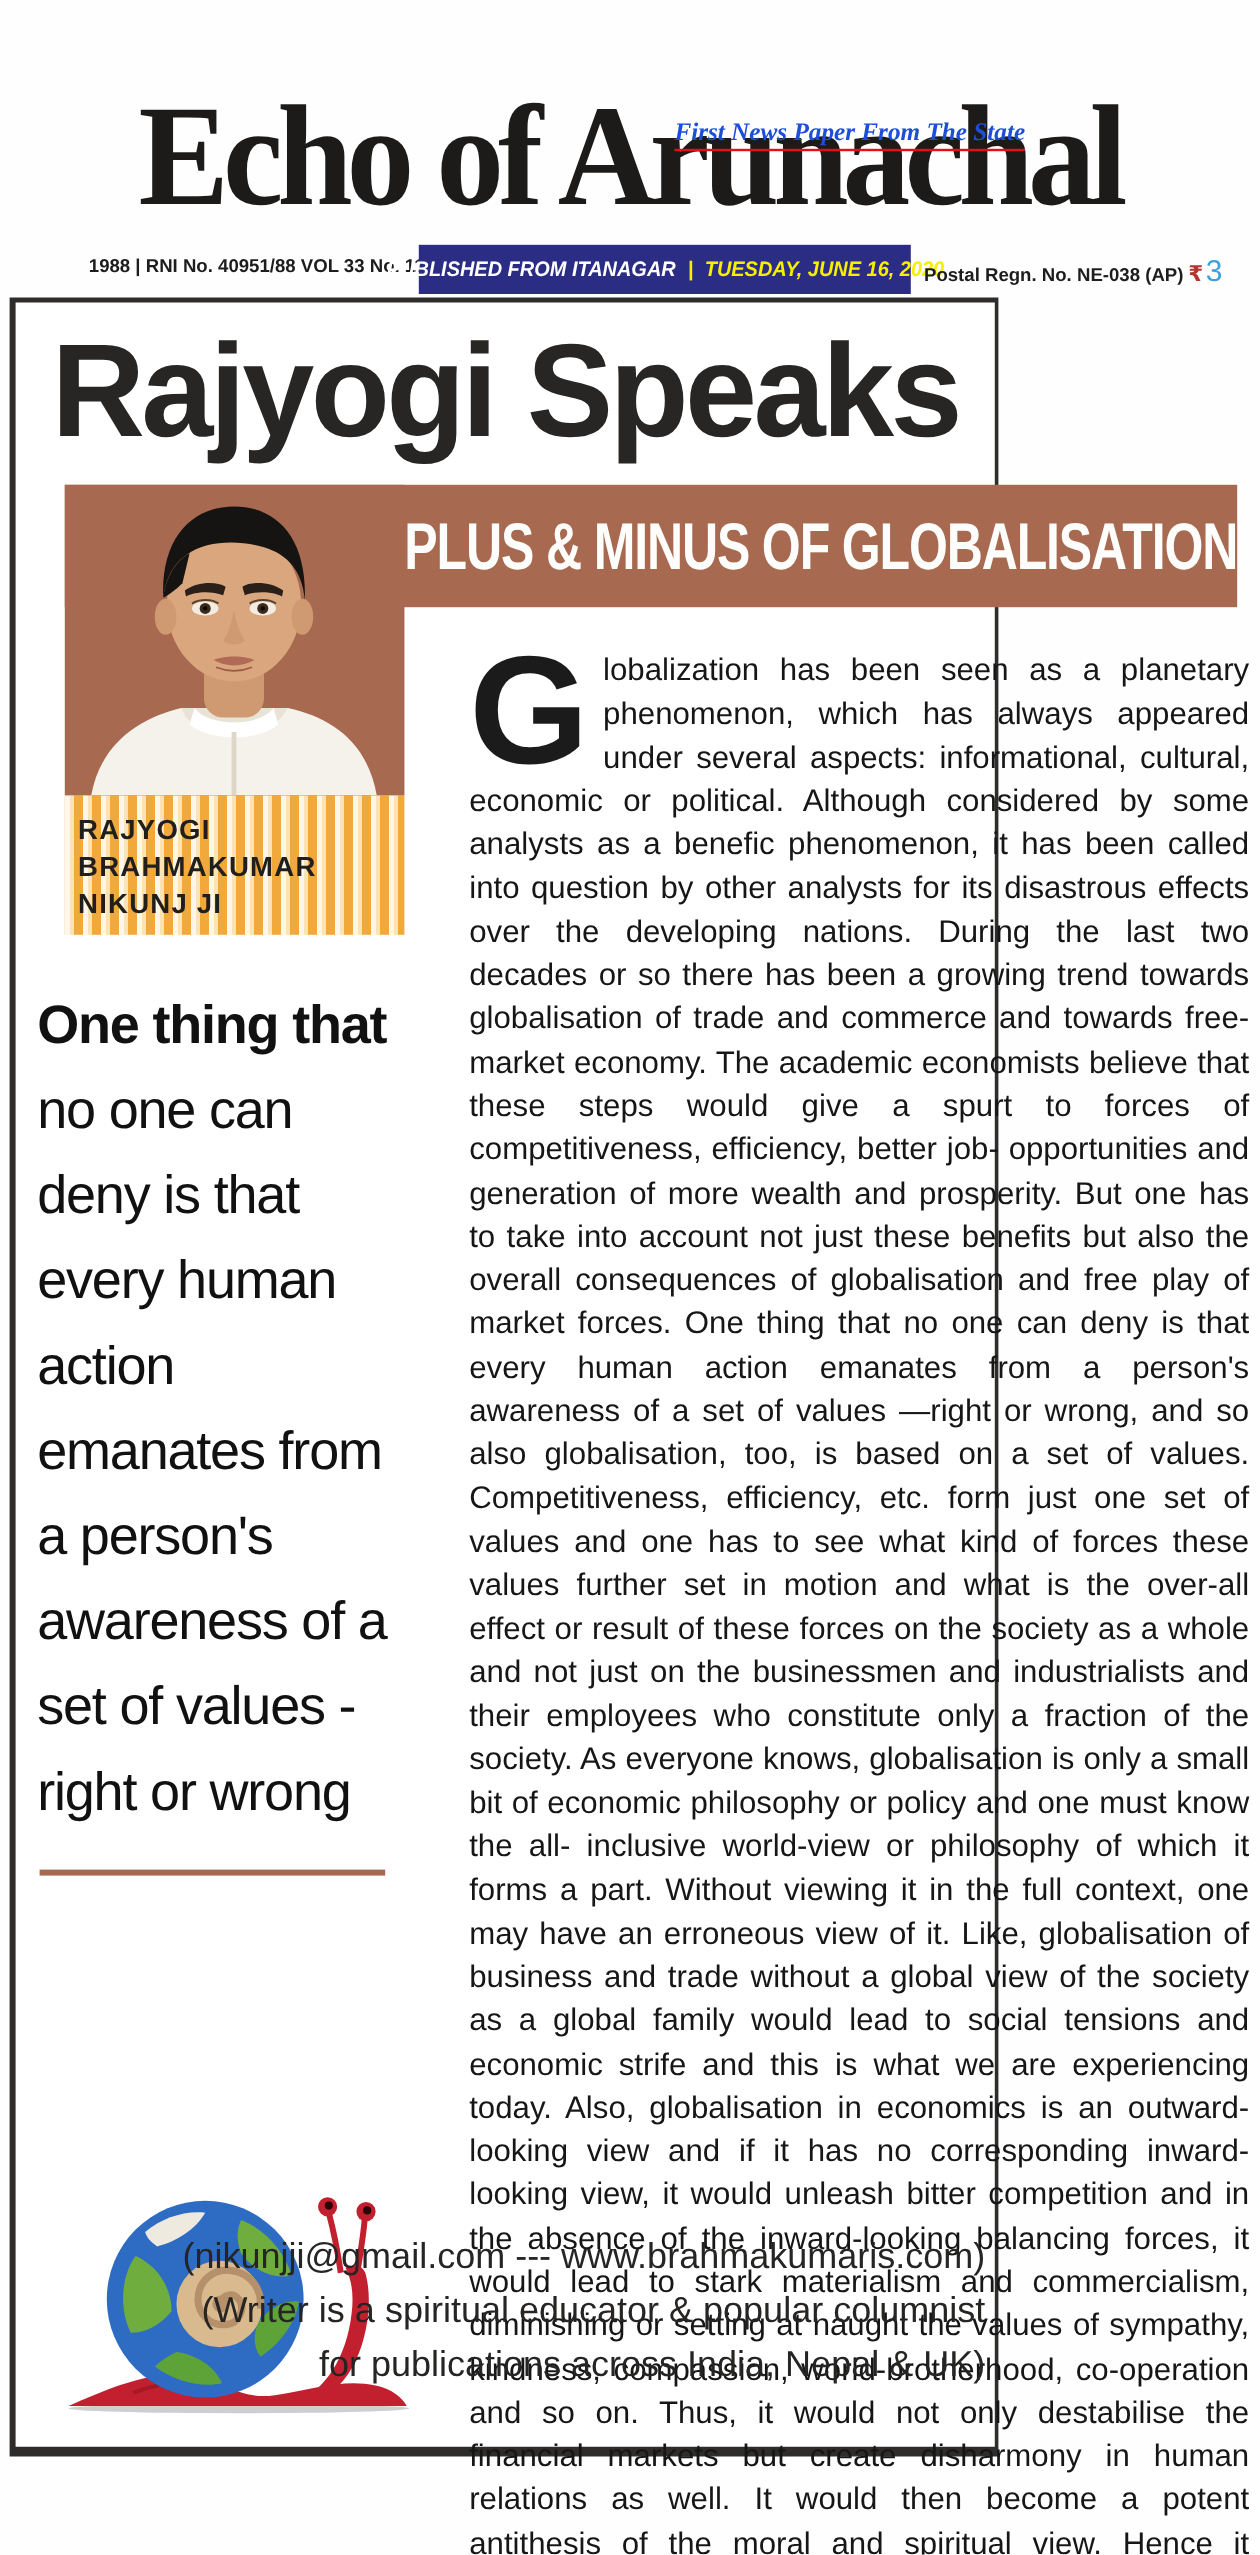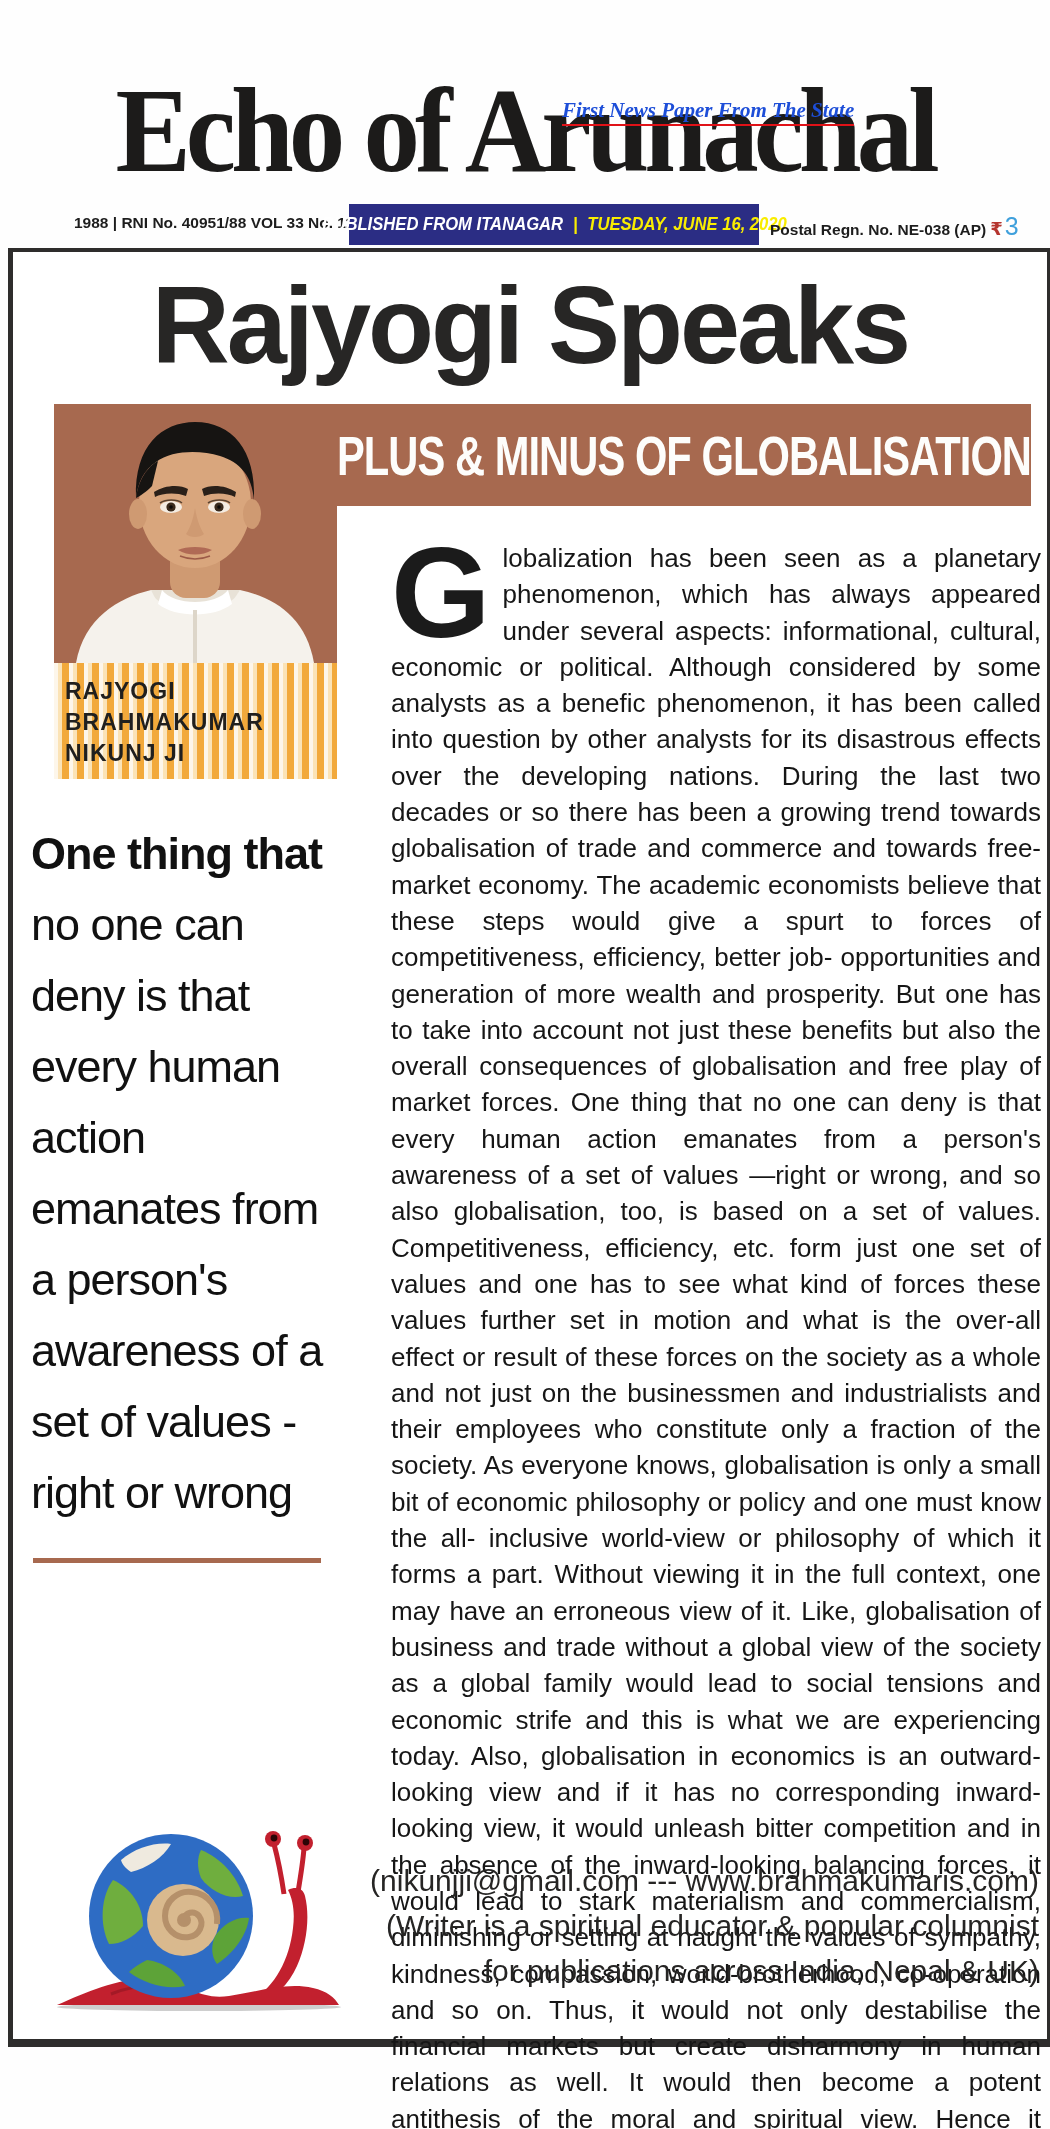--- a/index.html
+++ b/index.html
@@ -35,21 +35,21 @@
   .postal {
     position:absolute; top:212px; left:770px; white-space:nowrap;
     font-size:15.5px; font-weight:bold; color:#1d1d1d;
   }
   .rupee { color:#b5352f; font-size:18px; font-weight:bold; margin-left:4px;
            font-family:"Liberation Sans","DejaVu Sans",sans-serif; }
   .price { color:#3fa0dc; font-size:25px; font-weight:normal; margin-left:2px; }
 
   
   .frame {
-    position:absolute; top:248px; left:8px; width:1042px; height:1799px;
+    position:absolute; top:248px; left:8px; width:824px; height:1799px;
     border-style:solid; border-color:#2e2d2c; border-width:4px 3px 8px 5px;
     background:#fff;
   }
   .headline {
     position:absolute; top:2px; left:0; right:0; text-align:center;
     font-size:108px; font-weight:bold; color:#272625; letter-spacing:-3px;
     line-height:140px; white-space:nowrap; transform:scaleY(1.02); transform-origin:top center;
   }
   .band {
     position:absolute; top:152px; left:41px; width:977px; height:102px;

